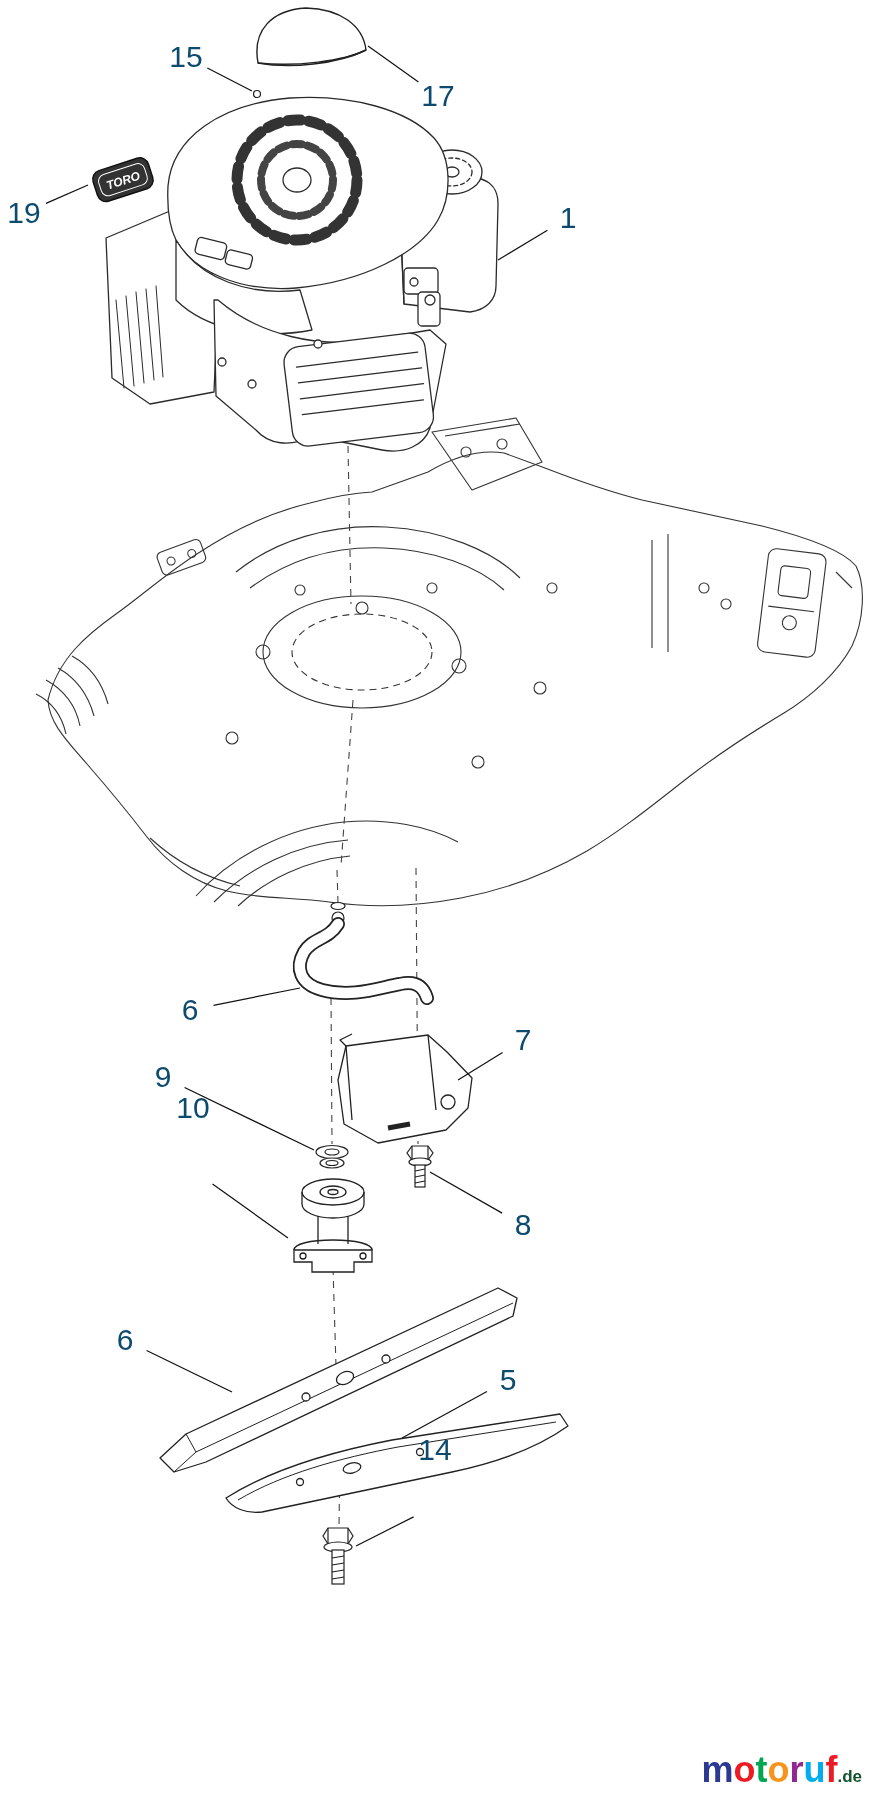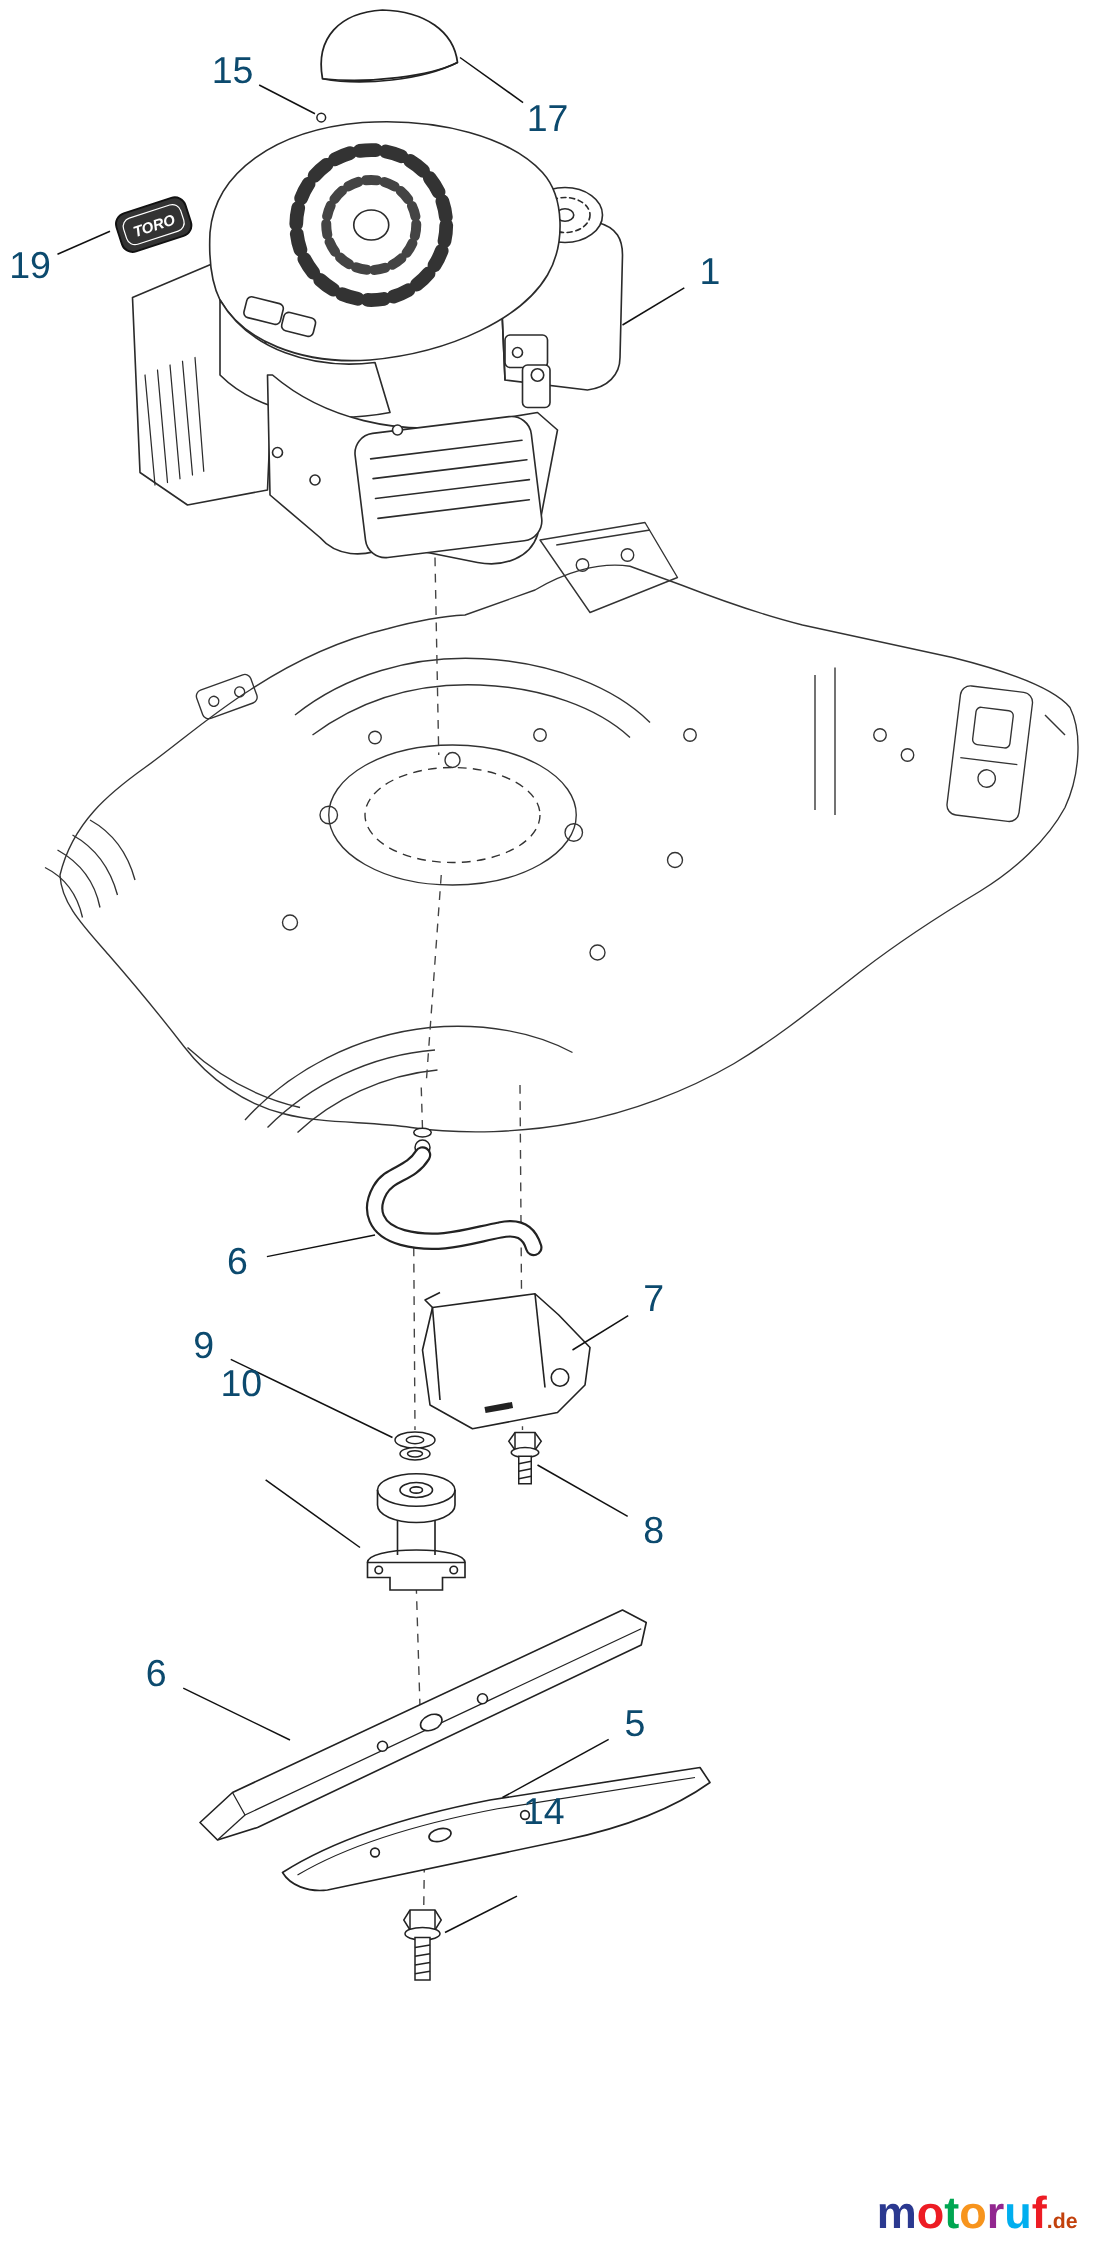--- a/index.html
+++ b/index.html
@@ -4,21 +4,21 @@
 <style>
   html,body{margin:0;padding:0;background:#ffffff;}
   .stage{position:relative;width:882px;height:1800px;background:#fff;overflow:hidden;
          font-family:"Liberation Sans",sans-serif;}
   .art,.leaders{position:absolute;left:0;top:0;}
   .leaders{pointer-events:none;}
   .callout{position:absolute;transform:translate(-50%,-50%);font-size:30px;color:#0c4a6e;
            font-family:"Liberation Sans",sans-serif;}
   .watermark{position:absolute;right:20px;bottom:12px;font-weight:bold;font-size:36px;
              font-family:"Liberation Sans",sans-serif;line-height:1;}
-  .watermark .tld{font-size:17px;color:#c2410c;font-weight:bold;}
+  .watermark .tld{font-size:17px;color:#14532d;font-weight:bold;}
 </style>
 </head>
 <body>
 
 <div class="stage">
 
   <svg class="art" width="882" height="1800" viewBox="0 0 882 1800">
 
     <g fill="#fff" stroke="#222" stroke-width="1.4" stroke-linejoin="round">
       <path d="M258,63 C252,30 272,10 306,8 C340,9 363,25 366,50 C344,61 296,67 258,63 Z"></path>

